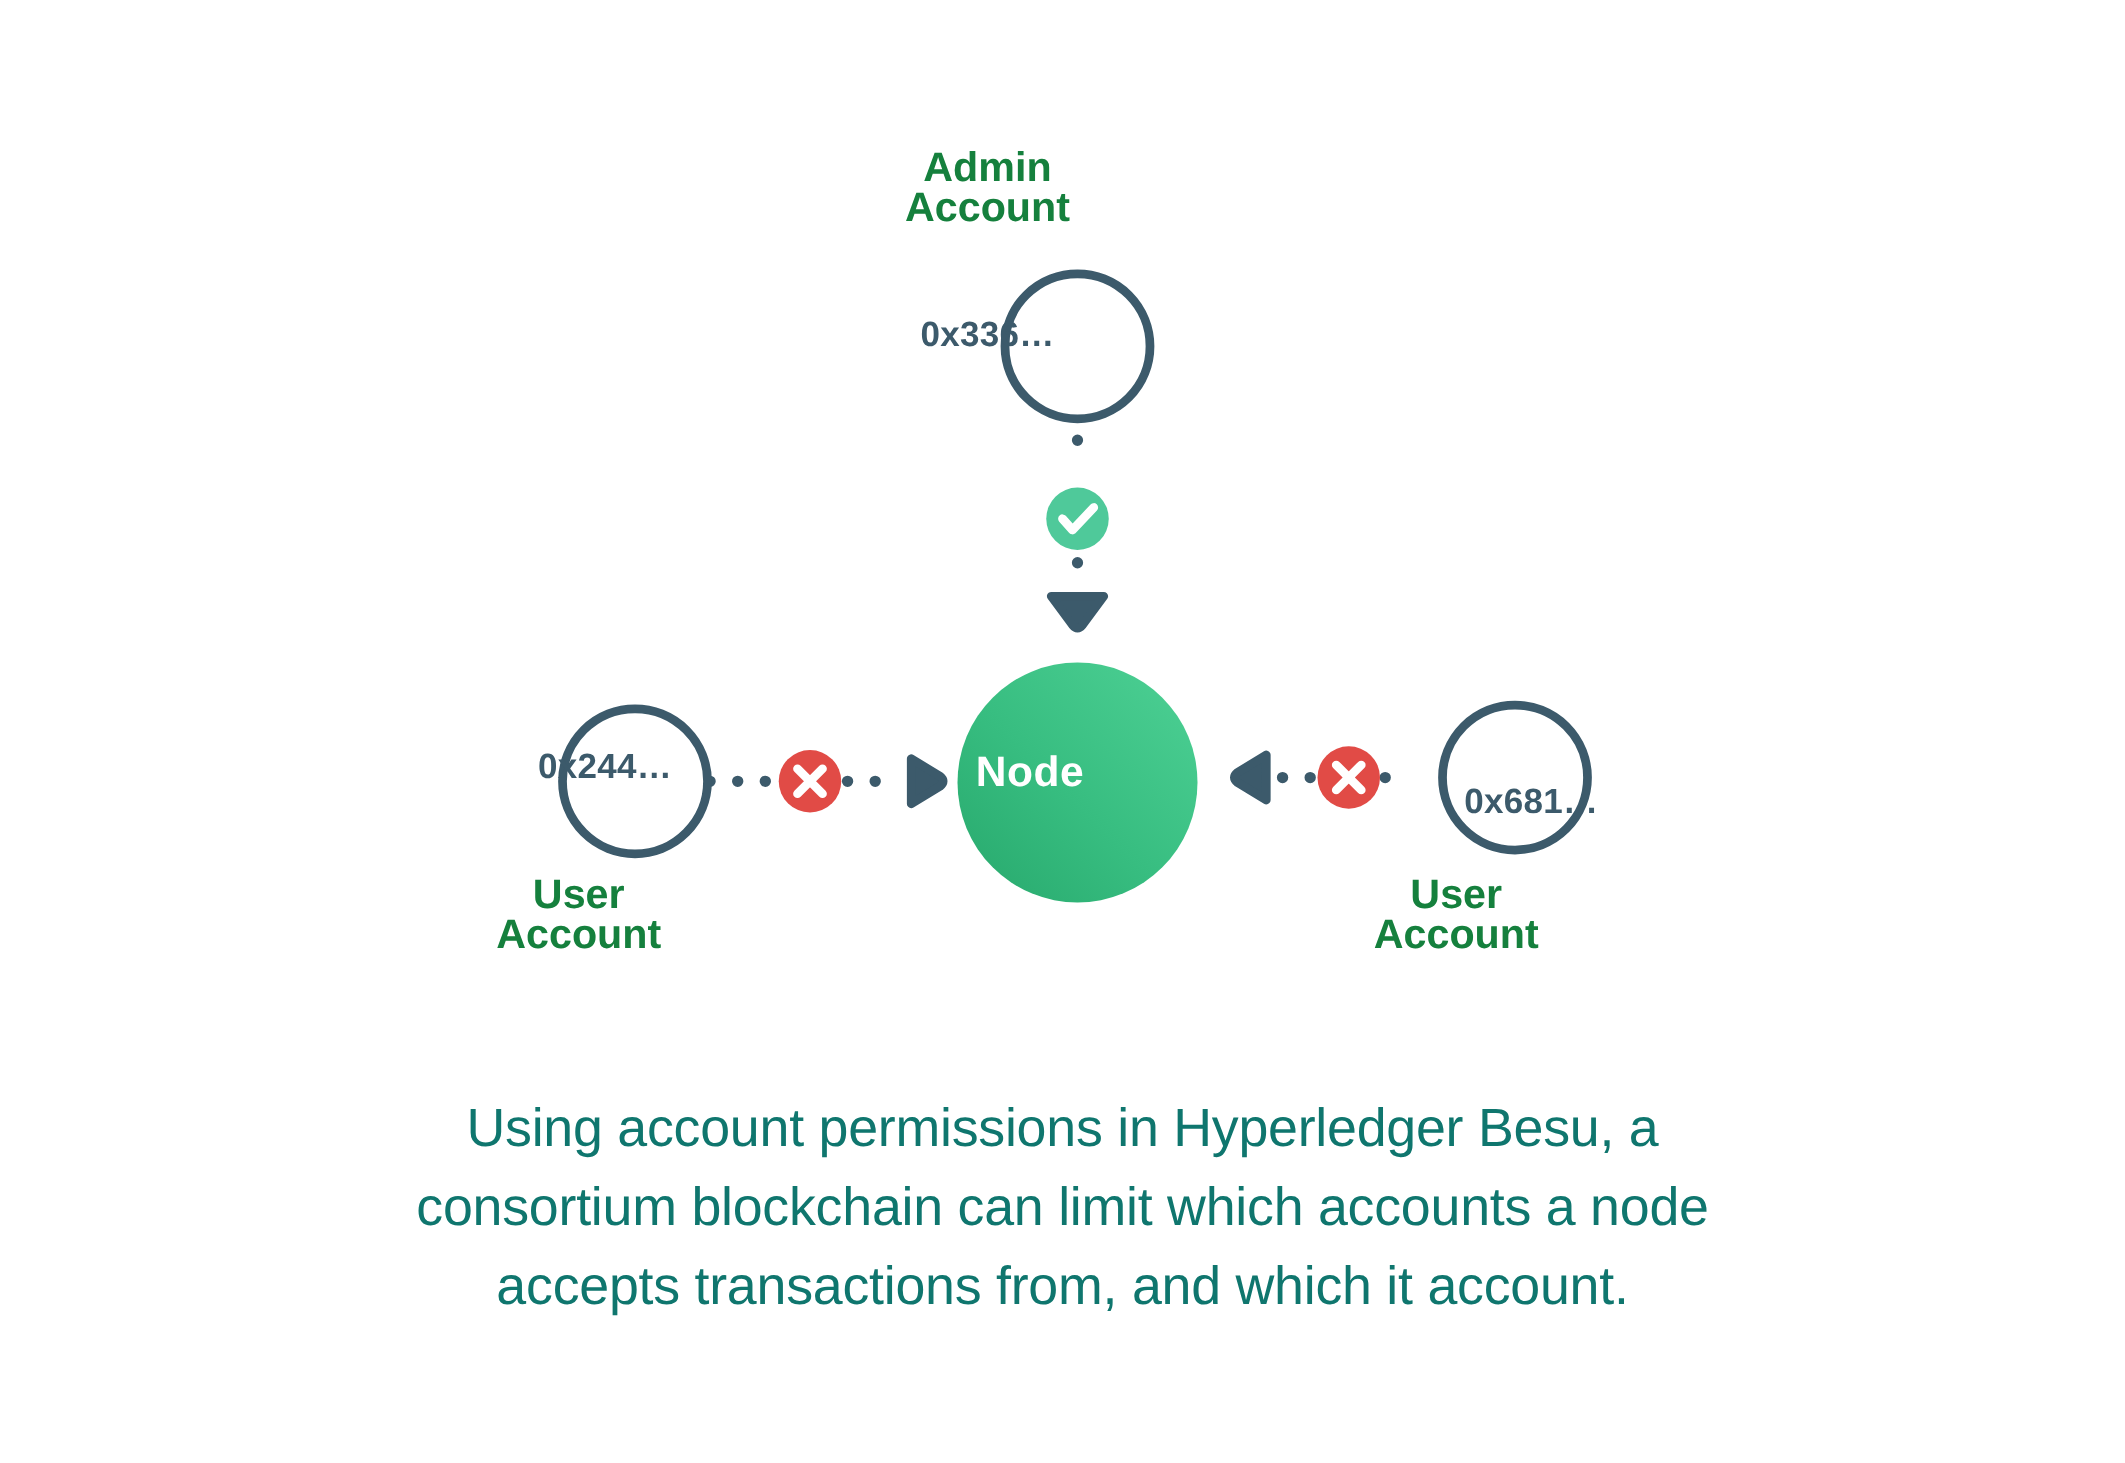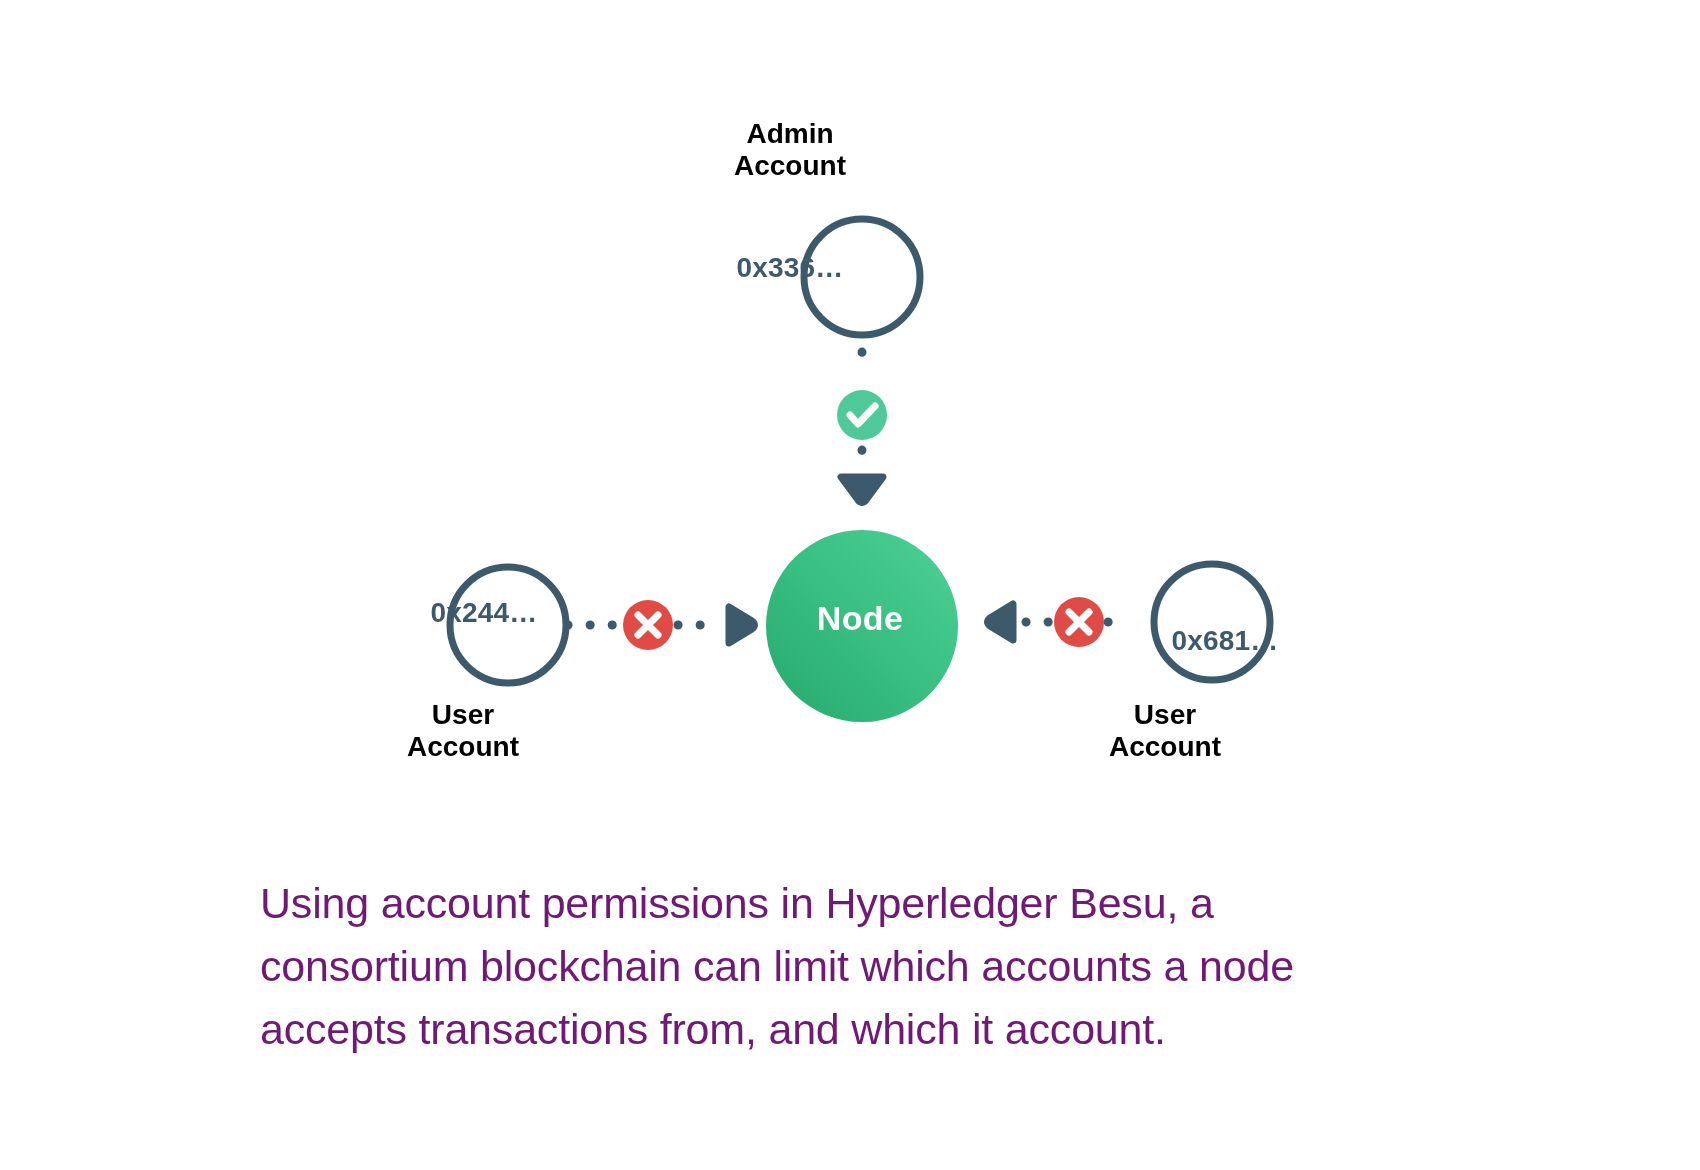--- a/index.html
+++ b/index.html
@@ -34,21 +34,21 @@
     position: absolute;
     left: 0;
     top: 0;
     width: 1700px;
     height: 790px;
   }
 
   
   .node-title {
     position: absolute;
-    left: 760px;
+    left: 724px;
     top: 598px;
     width: 200px;
     text-align: center;
     color: #ffffff;
     font-size: 34px;
     font-weight: bold;
     letter-spacing: 0.4px;
     line-height: 40px;
   }
 
@@ -61,38 +61,38 @@
     line-height: 32px;
     letter-spacing: 0.2px;
   }
   .acct-addr.admin { left: 700px; top: 252px; width: 180px; }
   .acct-addr.left  { left: 394px; top: 597px; width: 180px; }
   .acct-addr.right { left: 1135px; top: 597px; width: 180px; margin-top: 28px; }
 
   .acct-label {
     position: absolute;
     text-align: center;
-    color: #000000;
-    font-size: 28px;
+    color: #15803d;
+    font-size: 33px;
     font-weight: bold;
     line-height: 32px;
     white-space: pre-line;
   }
   .acct-label.admin { left: 700px; top: 118px;  width: 180px; }
   .acct-label.left  { left: 373px; top: 699px;  width: 180px; }
   .acct-label.right { left: 1075px; top: 699px; width: 180px; }
 
   
   .caption {
     position: absolute;
     left: 260px;
     top: 872px;
     width: 1180px;
-    text-align: left;
-    color: #701a75;
+    text-align: center;
+    color: #0f766e;
     font-size: 43px;
     line-height: 63px;
     font-weight: normal;
     letter-spacing: -0.2px;
   }
   .caption-line { display: block; }
 </style>
 </head>
 <body>
 

